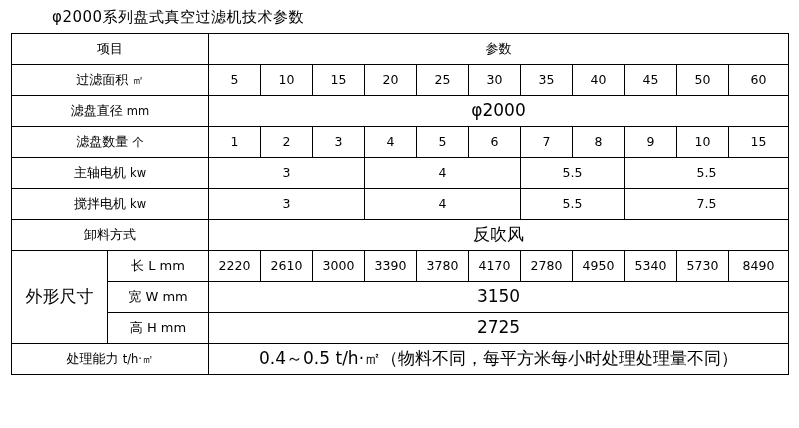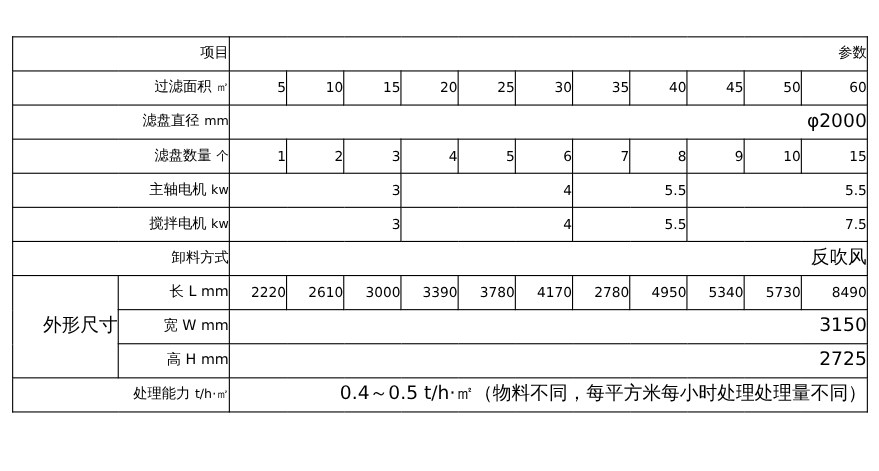--- a/index.html
+++ b/index.html
@@ -34,21 +34,21 @@
     top: 33px;
     width: 777px;
     border-collapse: collapse;
     table-layout: fixed;
     font-size: 12.5px;
   }
   table.spec td {
     border: 1px solid #000000;
     padding: 0;
     height: 30px;
-    text-align: right;
+    text-align: center;
     vertical-align: middle;
     line-height: 1.15;
     white-space: nowrap;
     overflow: hidden;
   }
   td.label {
     text-align: left;
     padding-left: 8px;
     font-size: 13px;
   }
@@ -73,20 +73,21 @@
     text-align: left;
     padding-left: 8px;
     font-size: 17px;
   }
 </style>
 </head>
 <body>
 
 <div class="page">
 
+  <div class="doc-title">φ2000系列盘式真空过滤机技术参数</div>
 
   <table class="spec">
     <colgroup>
       <col style="width:96px">
       <col style="width:101px">
       <col style="width:52px">
       <col style="width:52px">
       <col style="width:52px">
       <col style="width:52px">
       <col style="width:52px">

